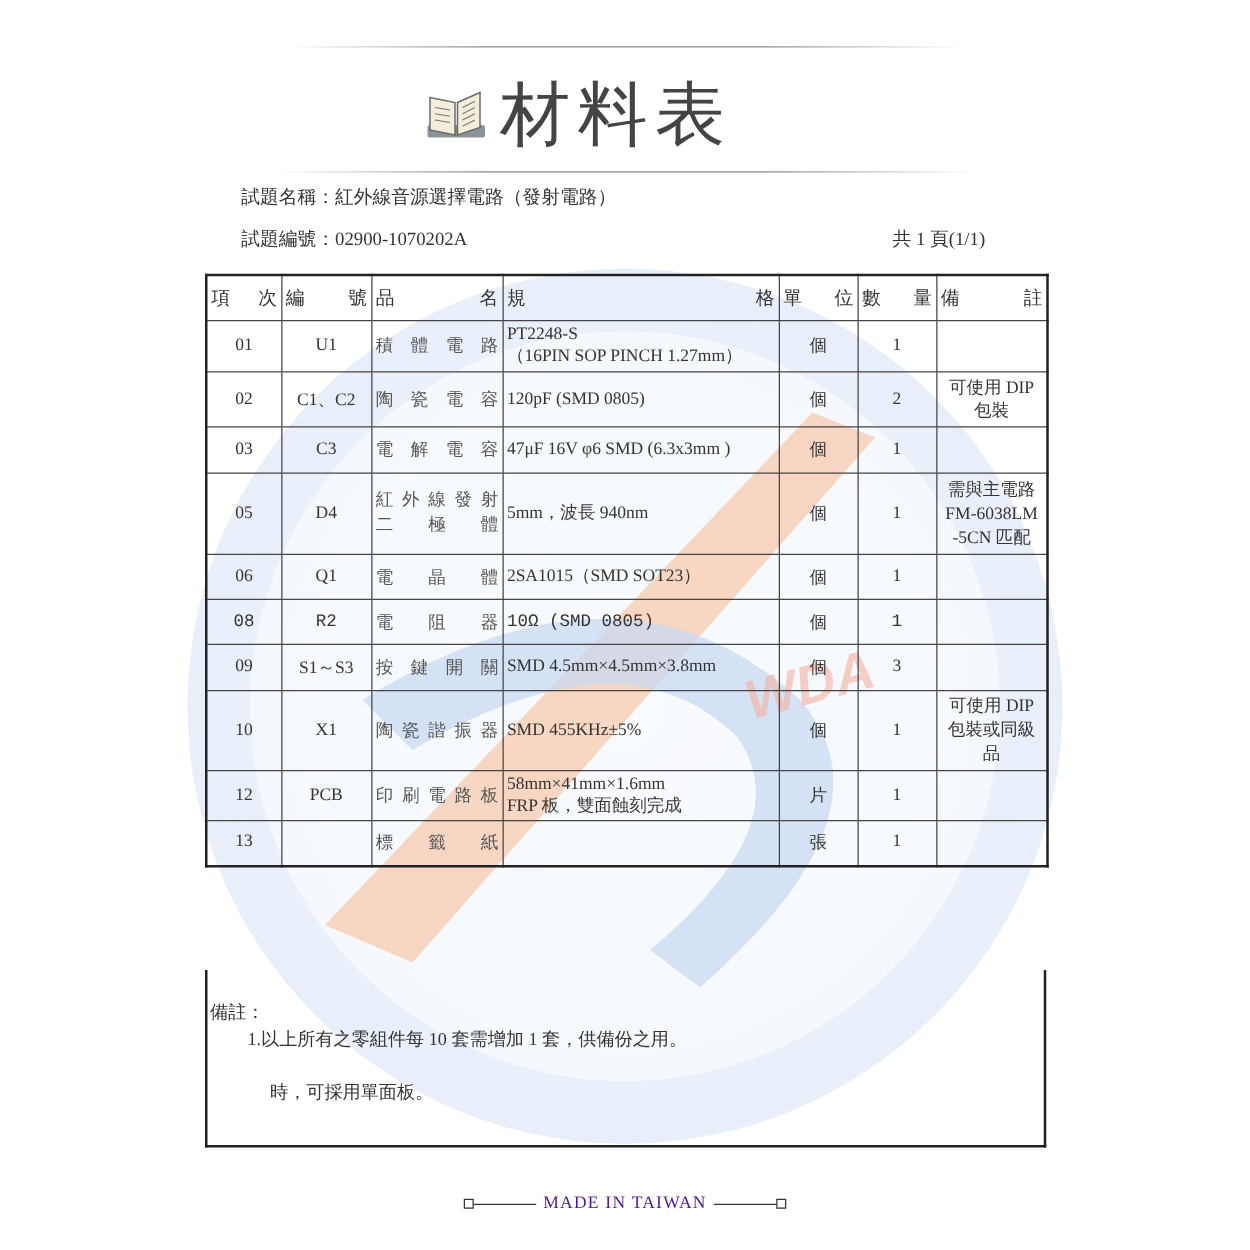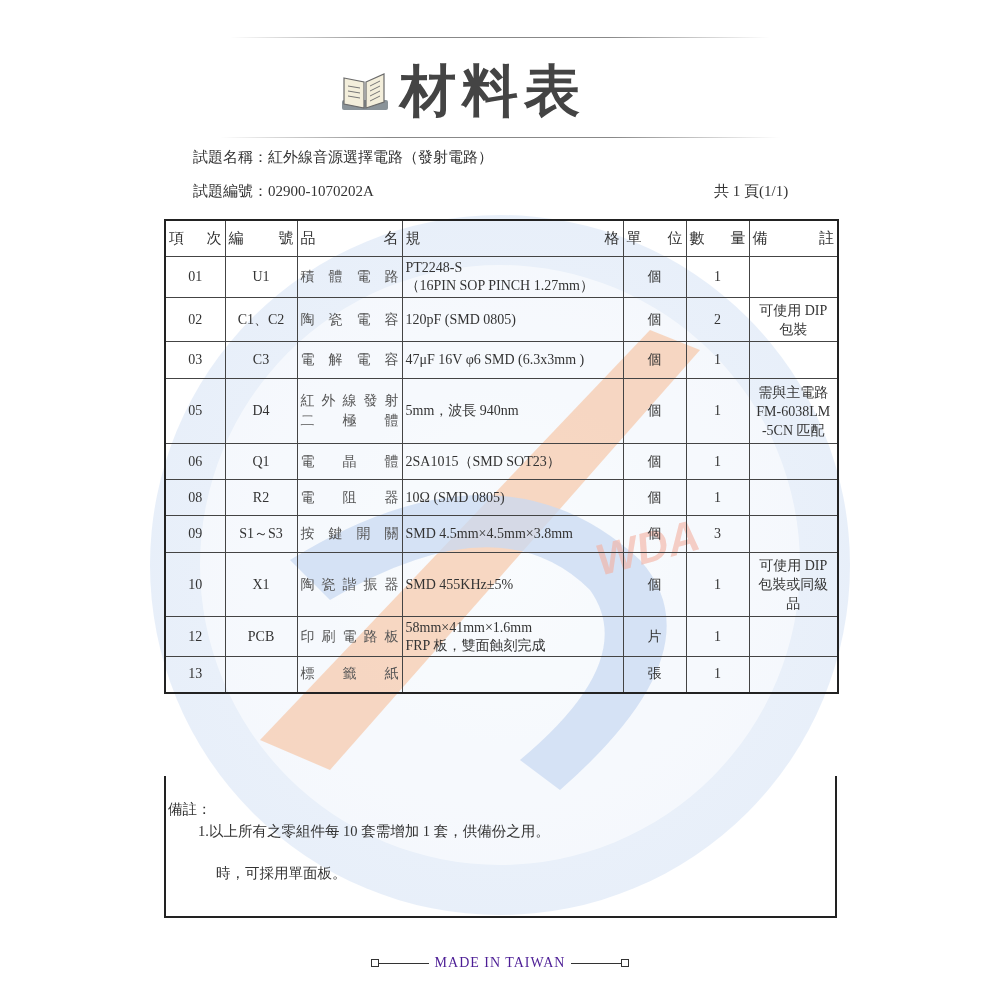--- a/index.html
+++ b/index.html
@@ -2,21 +2,21 @@
 <html><head>
 <meta charset="utf-8">
 <style>
   html, body { margin:0; padding:0; background:#ffffff; }
   body { width:1000px; height:1000px; position:relative; overflow:hidden;
          font-family:"Liberation Serif","DejaVu Serif",serif; color:#333; }
   .watermark { position:absolute; left:0; top:0; width:1000px; height:1000px; pointer-events:none; z-index:0; }
   .rule { position:absolute; height:1px; background:linear-gradient(90deg, rgba(0,0,0,0), #888 30%, #888 70%, rgba(0,0,0,0)); }
   .title-wrap { position:absolute; left:340px; top:52px; height:80px; display:flex; align-items:center; z-index:2; }
   .title-wrap .book { width:50px; height:44px; margin-right:10px; }
-  .title-text { font-family:"DejaVu Sans","Liberation Sans",sans-serif; font-size:56px; color:#444; letter-spacing:6px; font-weight:700; }
+  .title-text { font-family:"DejaVu Sans","Liberation Sans",sans-serif; font-size:56px; color:#444; letter-spacing:6px; font-weight:400; }
   .meta { position:absolute; font-size:15px; color:#333; z-index:2; }
   table.bom { position:absolute; left:164px; top:219px; width:673px; border-collapse:collapse; z-index:2;
               border:2px solid #222; font-size:14px; table-layout:fixed; }
   table.bom td, table.bom th { border:1px solid #444; padding:0 3px; color:#333; font-weight:normal; }
   table.bom th { height:35px; font-size:15px; }
   .hdr-spread { display:flex; justify-content:space-between; }
   .c-center { text-align:center; }
   .spread { display:flex; justify-content:space-between; color:#555; }
   .spread-multi { display:flex; flex-direction:column; }
   .spread-multi .spread { line-height:20px; }
@@ -225,21 +225,21 @@
             <span>體</span>
           </div>
         </td>
         <td>
           <div class="spec">2SA1015（SMD SOT23）</div>
         </td>
         <td class="c-center">個</td>
         <td class="c-center">1</td>
         <td class="note-cell"></td>
       </tr>
-      <tr style="height: 36px;">
+      <tr style="height: 36px; font-family: Liberation Mono, monospace;">
         <td class="c-center">08</td>
         <td class="c-center">R2</td>
         <td>
           <div class="spread">
             <span>電</span>
             <span>阻</span>
             <span>器</span>
           </div>
         </td>
         <td>

